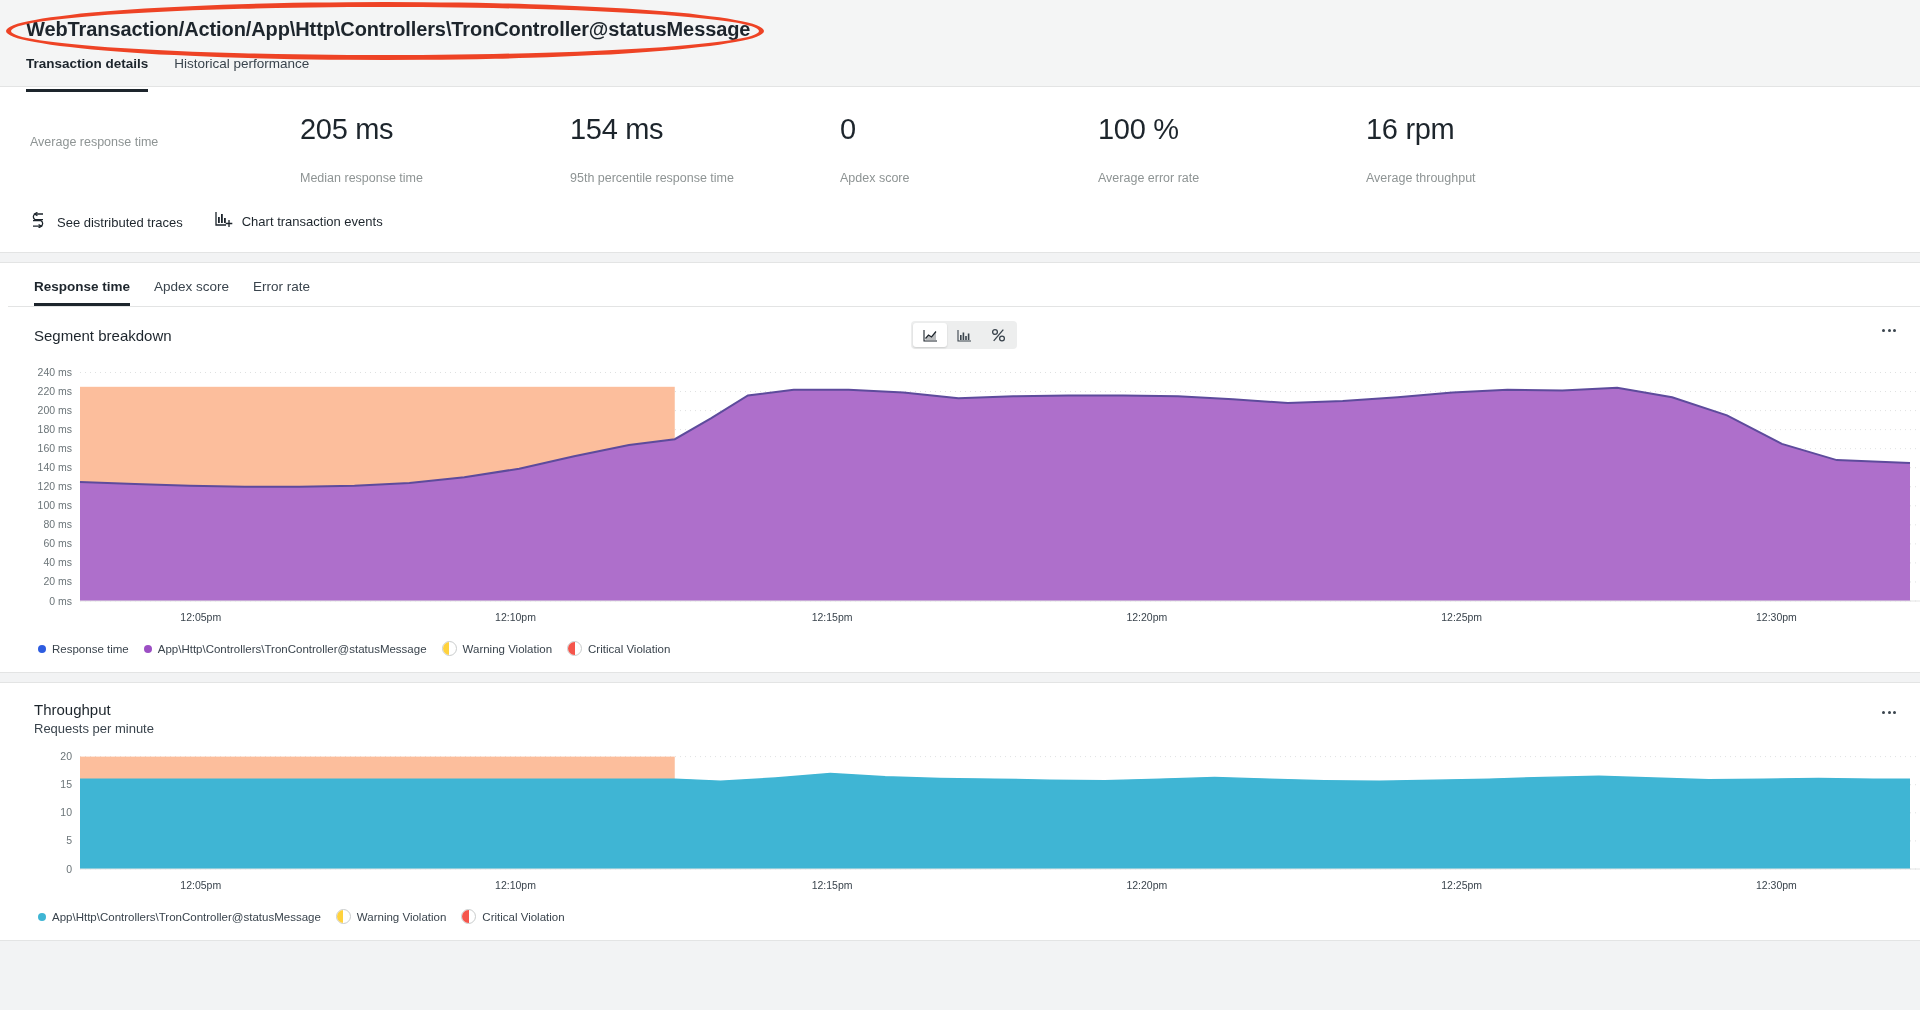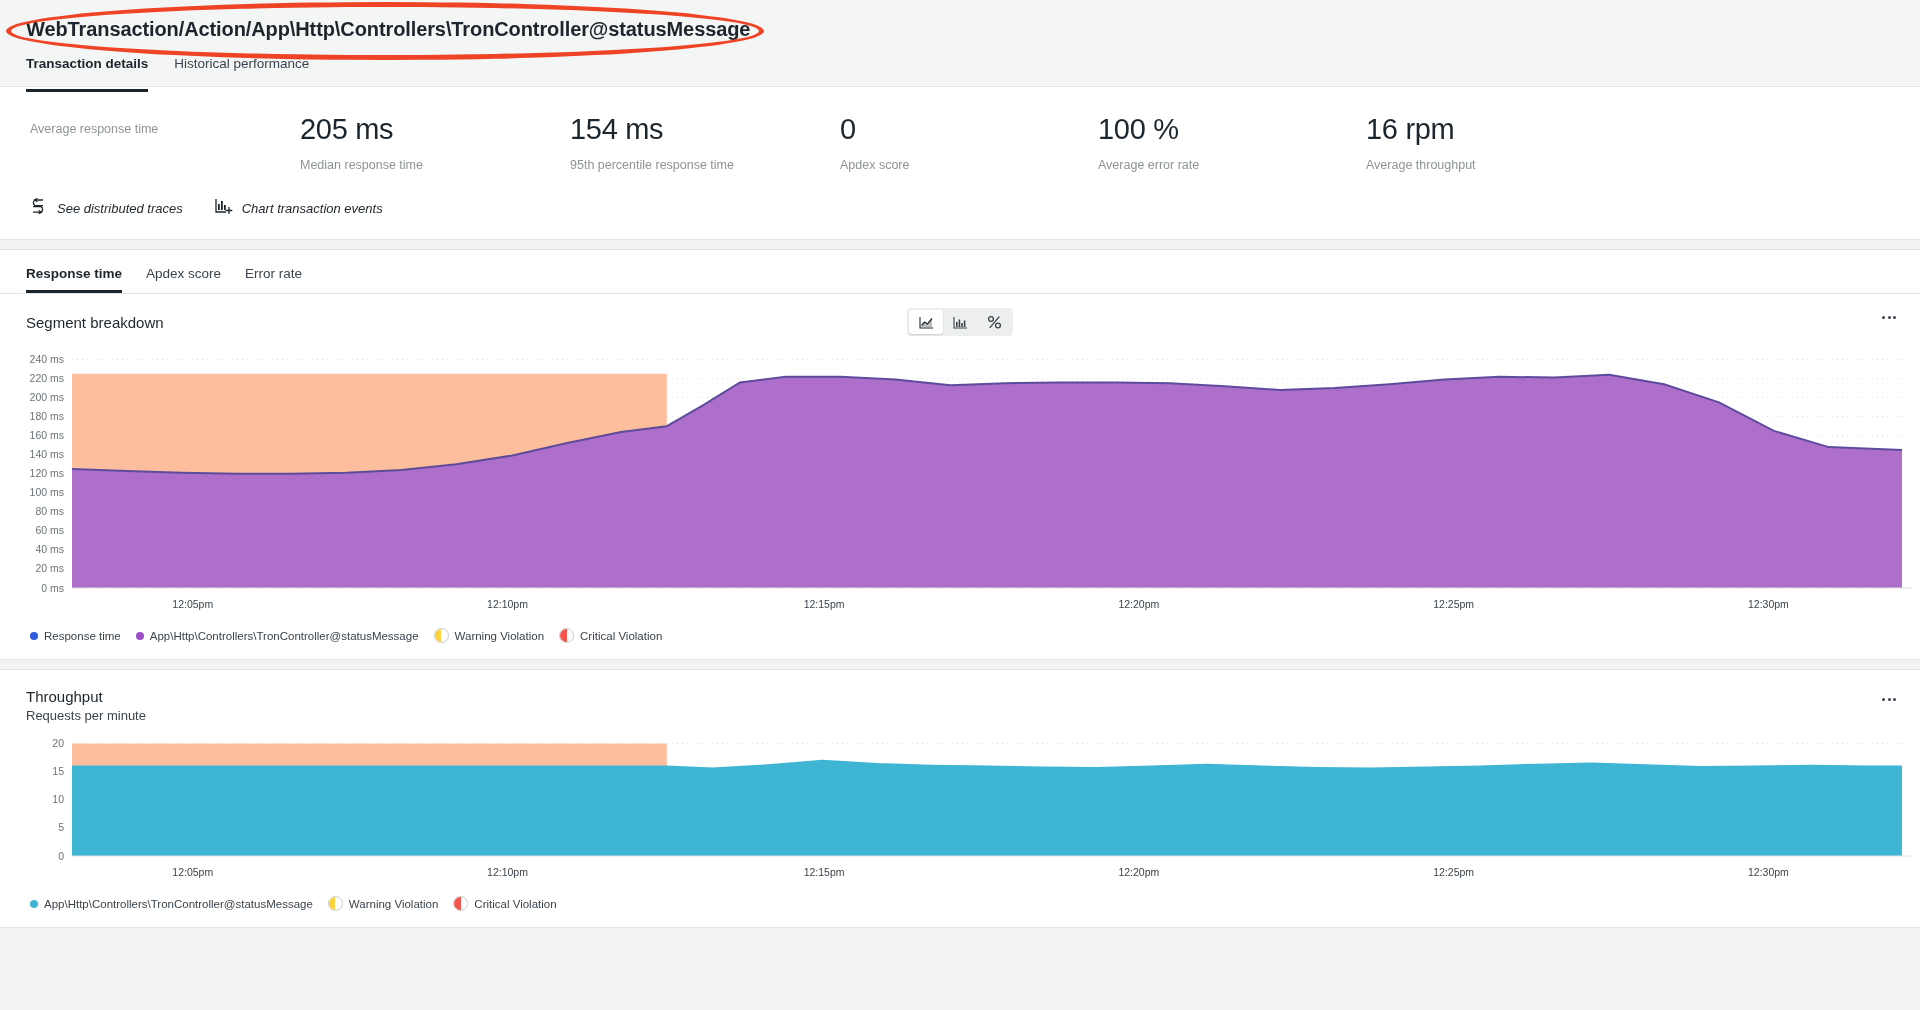--- a/index.html
+++ b/index.html
@@ -44,40 +44,41 @@
     border-bottom: 3px solid transparent; cursor: pointer; white-space: nowrap;
   }
   .toptab.active { color: #1d252c; font-weight: bold; border-bottom-color: #1d252c; }
 
   
   .card {
     background: #fff;
     border: 1px solid #e3e4e4;
     border-left: none; border-right: none;
     margin-bottom: 9px;
+    padding-left: 8px;
   }
 
   
   .metrics-card { padding: 24px 0 6px 0; }
   .metrics {
     display: flex;
     padding: 0 30px 0 30px;
   }
   .metric { flex: 0 0 auto; }
   .m1 { width: 270px; } .m2 { width: 270px; } .m3 { width: 270px; }
   .m4 { width: 270px; } .m5 { width: 258px; } .m6 { width: 268px; }
   .metric .val {
     font-size: 29px; color: #1d252c; font-weight: 400;
     line-height: 36px; letter-spacing: -0.3px;
   }
-  .metric .lbl { font-size: 12.5px; color: #8e9494; margin-top: 11px; }
+  .metric .lbl { font-size: 12.5px; color: #8e9494; margin-top: 24px; }
 
   .actions {
-    display: flex; align-items: flex-start;
-    padding: 26px 0 14px 30px; gap: 32px; font-style: italic;
+    display: flex; align-items: flex-end;
+    padding: 26px 0 14px 30px; gap: 32px;
   }
   .action { display: flex; align-items: center; gap: 9px; cursor: pointer; }
   .action .txt { font-size: 13px; color: #1d252c; }
   .icn { display: block; }
 
   
   .panel-tabs {
     display: flex; gap: 24px;
     padding: 16px 0 0 26px;
     border-bottom: 1px solid #e3e4e4;

